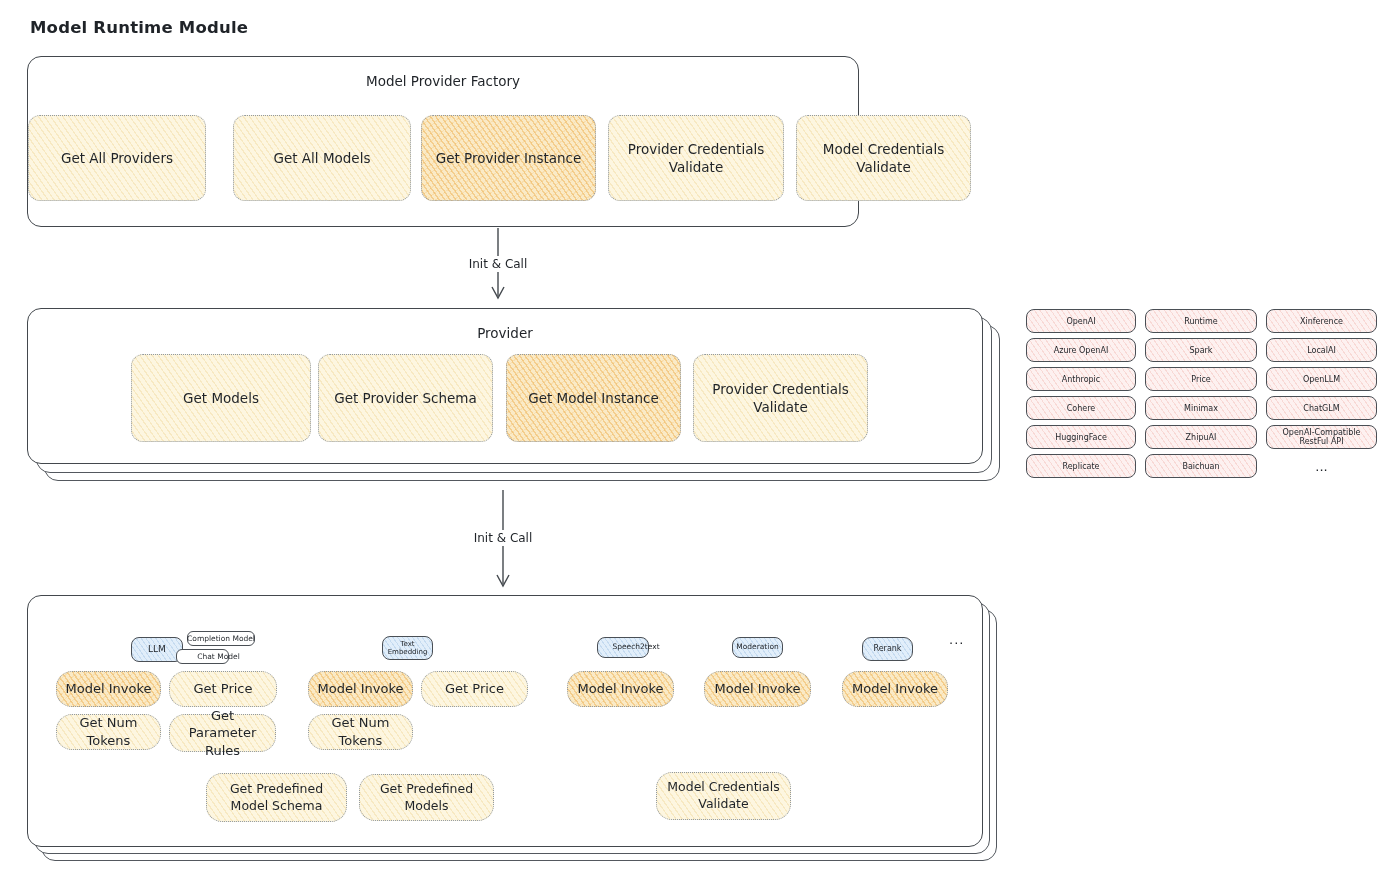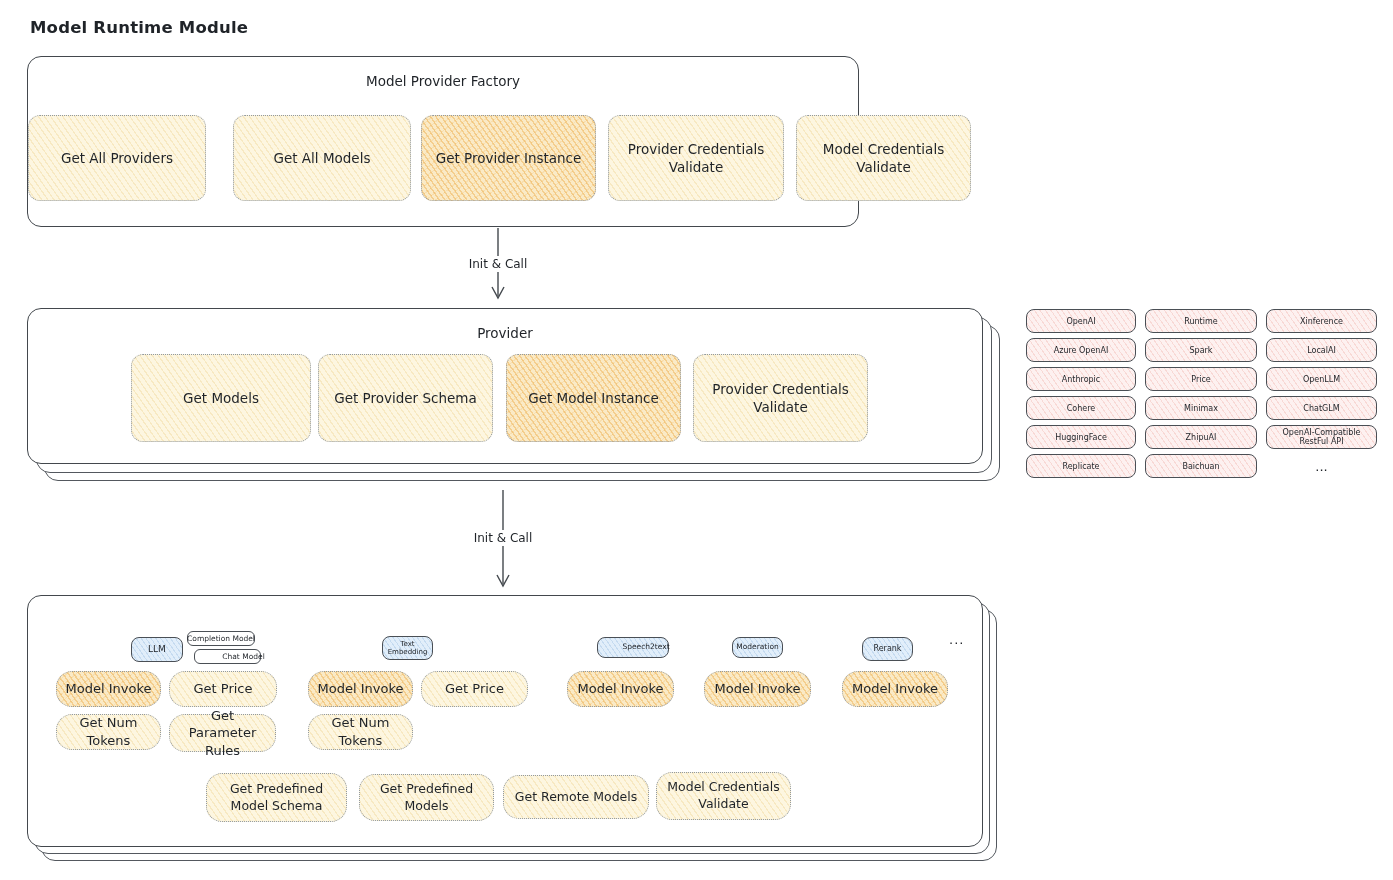--- a/index.html
+++ b/index.html
@@ -58,23 +58,23 @@
 
   
   .pb1 { left:103px; top:45px; width:180px; height:88px; }
   .pb2 { left:290px; top:45px; width:175px; height:88px; }
   .pb3 { left:478px; top:45px; width:175px; height:88px; }
   .pb4 { left:665px; top:45px; width:175px; height:88px; }
 
   
   .tab-llm        { left:103px; top:41px; width:52px; height:25px; font-size:9px; }
   .tab-completion { left:159px; top:35px; width:68px; height:15px; }
-  .tab-chat       { left:166px; top:53px; width:67px; height:15px;padding-left:32px; }
+  .tab-chat       { left:148px; top:53px; width:53px; height:15px;padding-left:32px; }
   .tab-embedding  { left:354px; top:40px; width:51px; height:24px; font-size:7px; }
-  .tab-speech     { left:569px; top:41px; width:72px; height:21px; font-size:7.5px;padding-left:28px; }
+  .tab-speech     { left:569px; top:41px; width:52px; height:21px; font-size:7.5px;padding-left:28px; }
   .tab-moderation { left:704px; top:41px; width:51px; height:21px; font-size:7.5px; }
   .tab-rerank     { left:834px; top:41px; width:51px; height:24px;border-radius:9px; }
   .tabs-ellipsis  { left:921px; top:36px; }
 
   
   .mi1 { left:28px;  top:75px; width:105px; height:36px; }
   .gp1 { left:141px; top:75px; width:108px; height:36px; }
   .mi2 { left:280px; top:75px; width:105px; height:36px; }
   .gp2 { left:393px; top:75px; width:107px; height:36px; }
   .mi3 { left:539px; top:75px; width:107px; height:36px; }
@@ -173,17 +173,16 @@
     <div class="sbtn y-strong fbtn mi3">Model Invoke</div>
     <div class="sbtn y-strong fbtn mi4">Model Invoke</div>
     <div class="sbtn y-strong fbtn mi5">Model Invoke</div>
 
     <div class="sbtn y-light fbtn gnt1">Get Num Tokens</div>
     <div class="sbtn y-light fbtn gpr">Get Parameter Rules</div>
     <div class="sbtn y-light fbtn gnt2">Get Num Tokens</div>
 
     <div class="sbtn y-light fbtn cm1">Get Predefined Model Schema</div>
     <div class="sbtn y-light fbtn cm2">Get Predefined Models</div>
-    <div class="sbtn y-light fbtn cm3">Get Remote Models</div>
     <div class="sbtn y-light fbtn cm4">Model Credentials Validate</div>
   </div>
 
 </div>
 
 </body></html>

